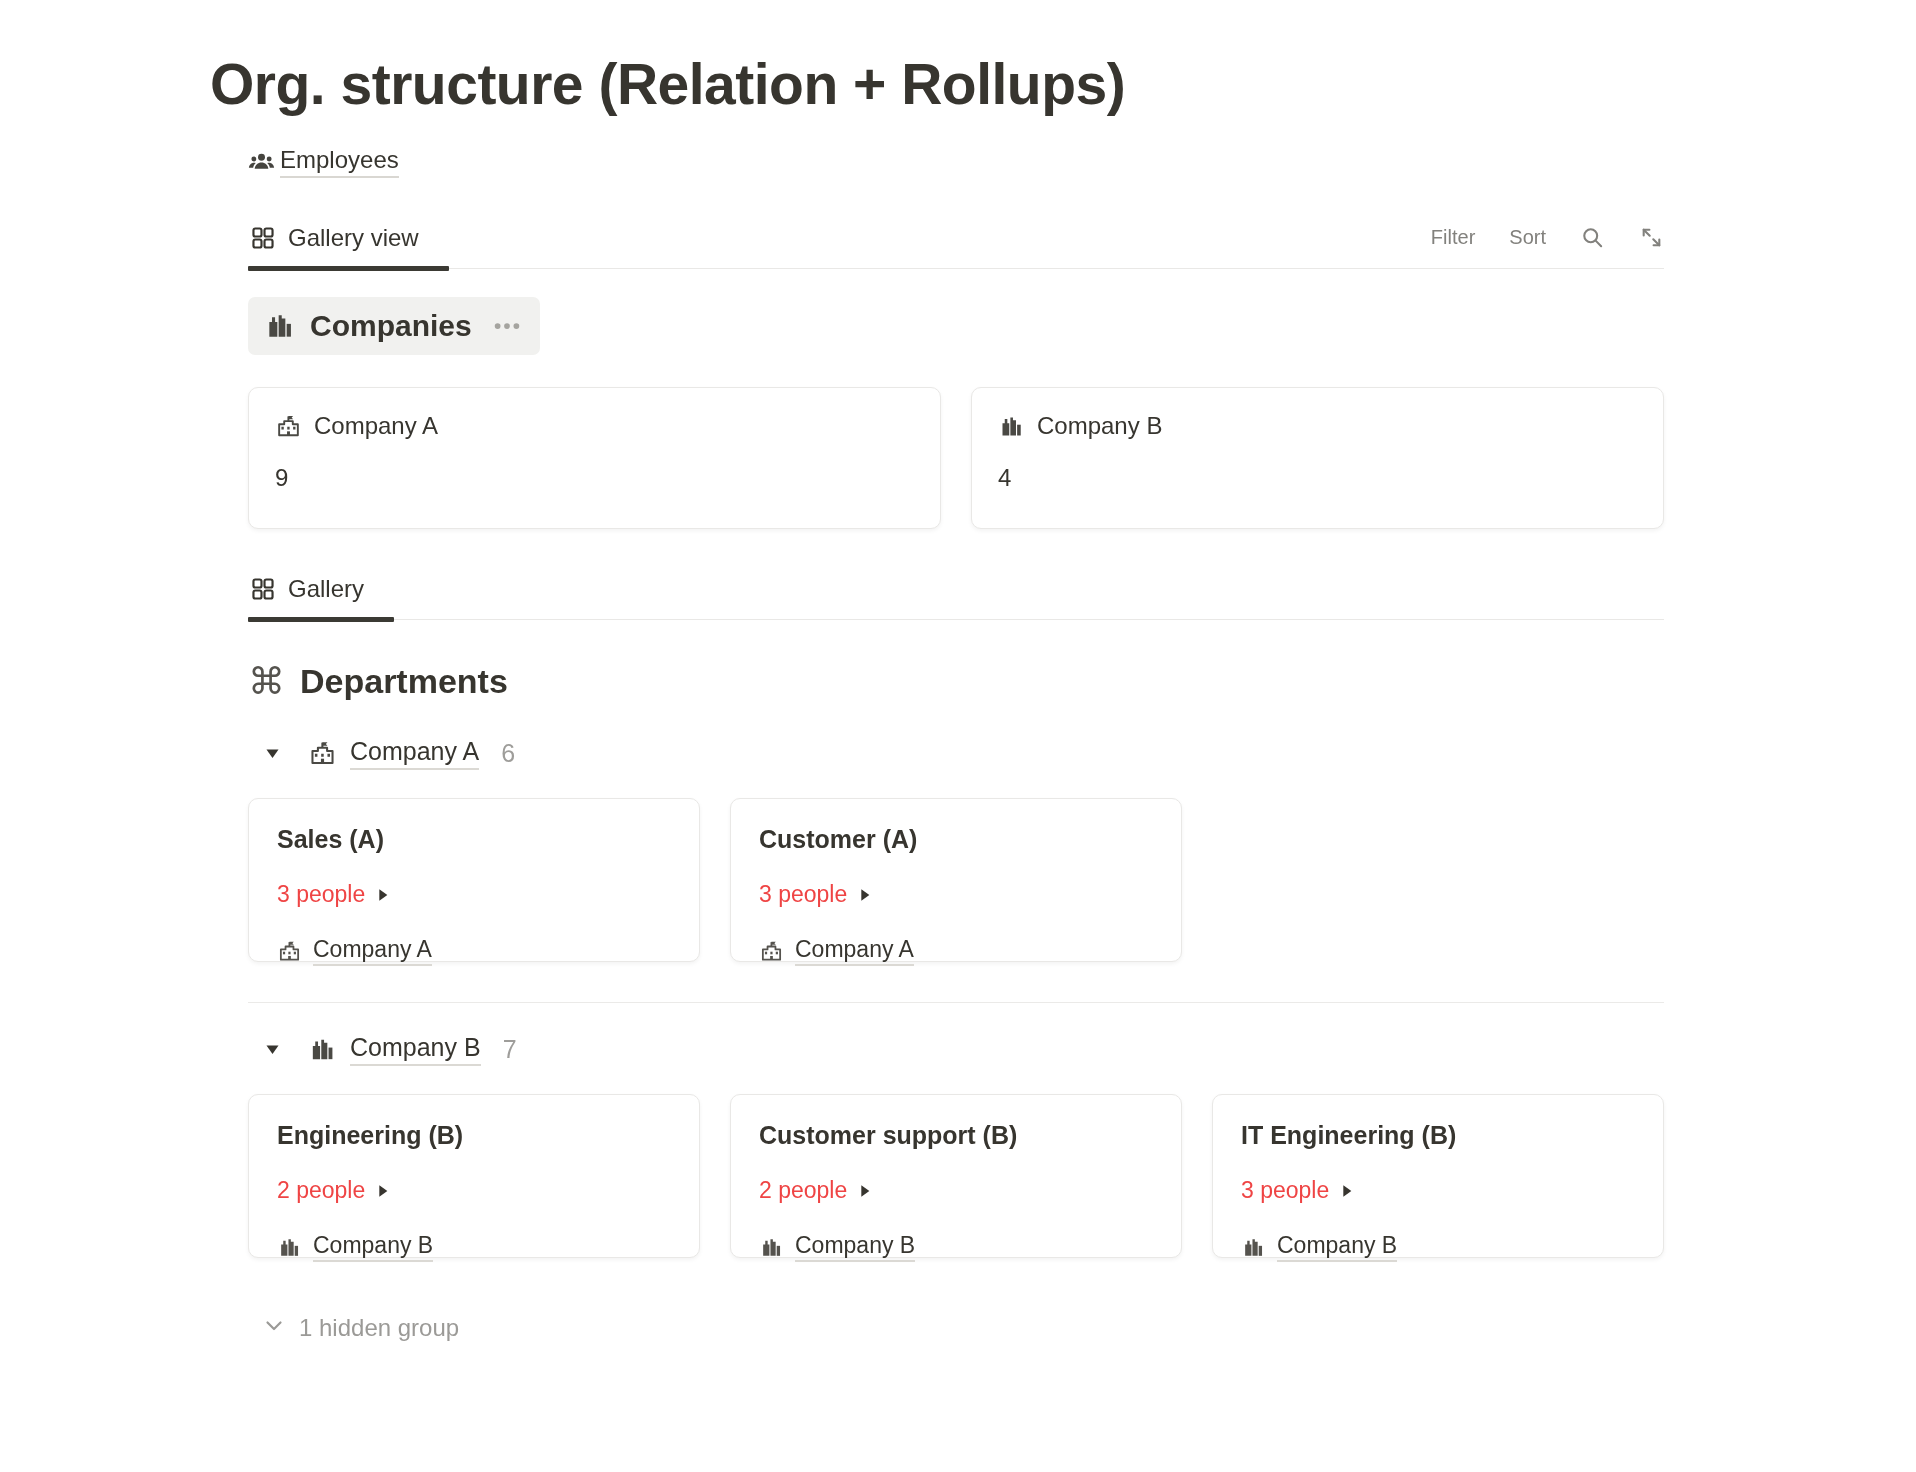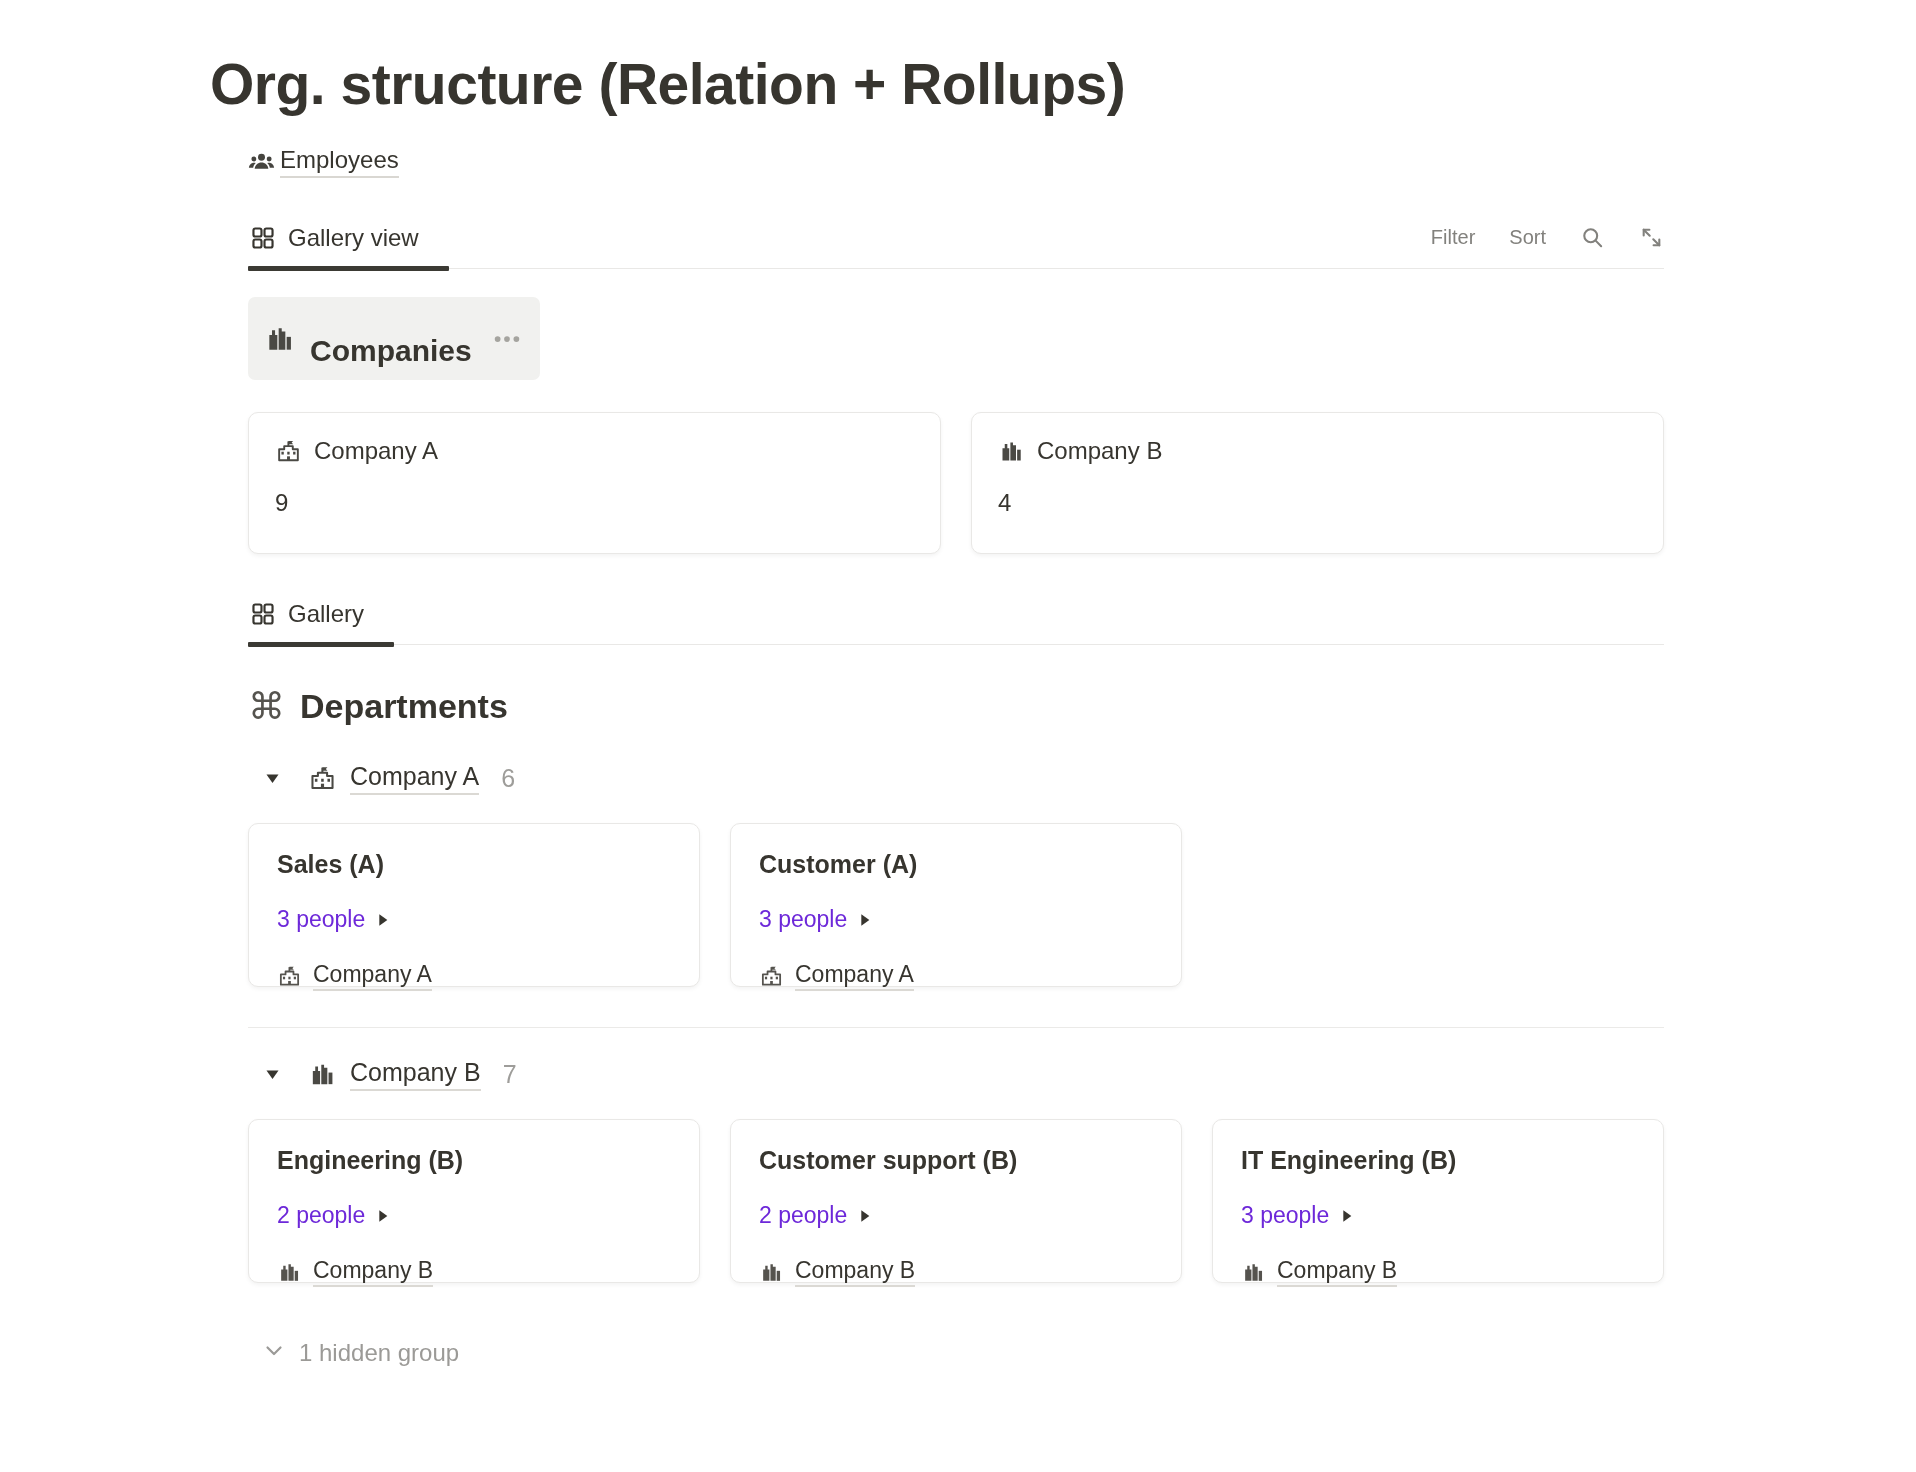--- a/index.html
+++ b/index.html
@@ -49,21 +49,21 @@
   .view-controls { display: flex; align-items: center; gap: 34px; padding-bottom: 18px; color: #82817d; }
   .view-controls .ctl-label { font-size: 20px; cursor: pointer; }
   .view-controls .ic { width: 25px; height: 25px; cursor: pointer; }
 
   
   .board-header {
     margin-top: 28px; display: inline-flex; align-items: center; gap: 14px;
     background: #f1f1ef; border-radius: 7px; padding: 12px 18px 12px 16px; cursor: pointer;
   }
   .board-header .ic-title { width: 32px; height: 32px; color: #4a4944; }
-  .board-title { font-size: 30px; font-weight: 700; color: #37352f; margin-top: 25px; }
+  .board-title { font-size: 30px; font-weight: 700; color: #37352f; }
   .board-header .ic-menu { width: 30px; height: 30px; color: #a5a49f; margin-left: 6px; }
 
   
   .grid { display: grid; gap: 30px; }
   .comp-grid { margin-top: 32px; grid-template-columns: 1fr 1fr; }
   .dept-grid { margin-top: 28px; grid-template-columns: 1fr 1fr 1fr; }
   .card {
     background: #fff; border: 1px solid #e9e8e6; border-radius: 10px;
     box-shadow: 0 2px 4px rgba(15,15,15,0.05); cursor: pointer;
   }
@@ -83,21 +83,21 @@
   .group-header .ic-grp { width: 29px; height: 29px; color: #4a4944; margin-right: 13px; }
   .group-name {
     font-size: 25px; font-weight: 500; color: #37352f; cursor: pointer;
     border-bottom: 2px solid #dbd9d4; padding-bottom: 2px;
   }
   .group-count { margin-left: 22px; font-size: 25px; color: #9e9d9a; }
 
   .dept-card { height: 164px; padding: 26px 28px; }
   .dept-title { font-size: 25px; font-weight: 600; color: #37352f; }
   .people-row { margin-top: 27px; display: flex; align-items: center; gap: 10px; }
-  .people-text { font-size: 23px; color: #6d28d9; }
+  .people-text { font-size: 23px; color: #ef4444; }
   .people-row .ic { width: 16px; height: 16px; color: #37352f; cursor: pointer; }
   .relation-row { margin-top: 28px; display: flex; align-items: center; gap: 11px; }
   .relation-row .ic { width: 25px; height: 25px; color: #55534e; }
   .relation-link {
     font-size: 23px; color: #37352f; cursor: pointer;
     border-bottom: 2px solid #dbd9d4; padding-bottom: 1px;
   }
 
   .group-divider { margin-top: 40px; border: none; border-top: 1px solid #ebeae8; }
   .g2 { margin-top: 30px; }

